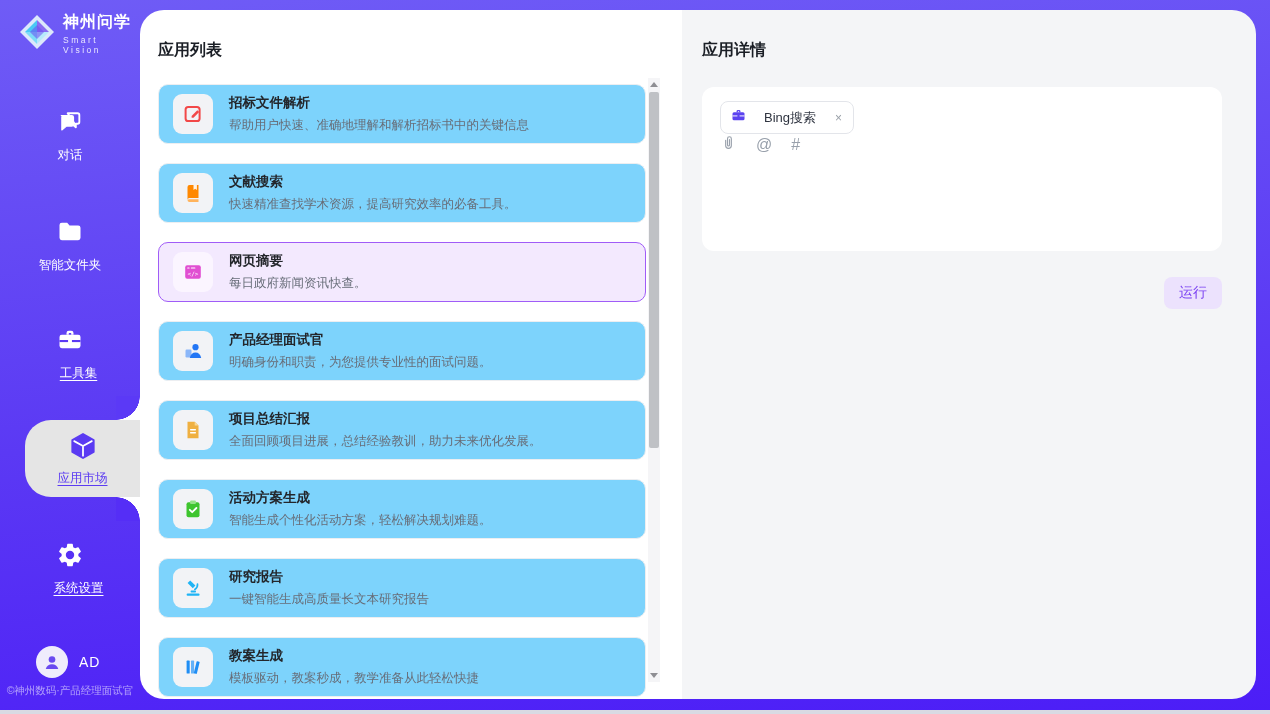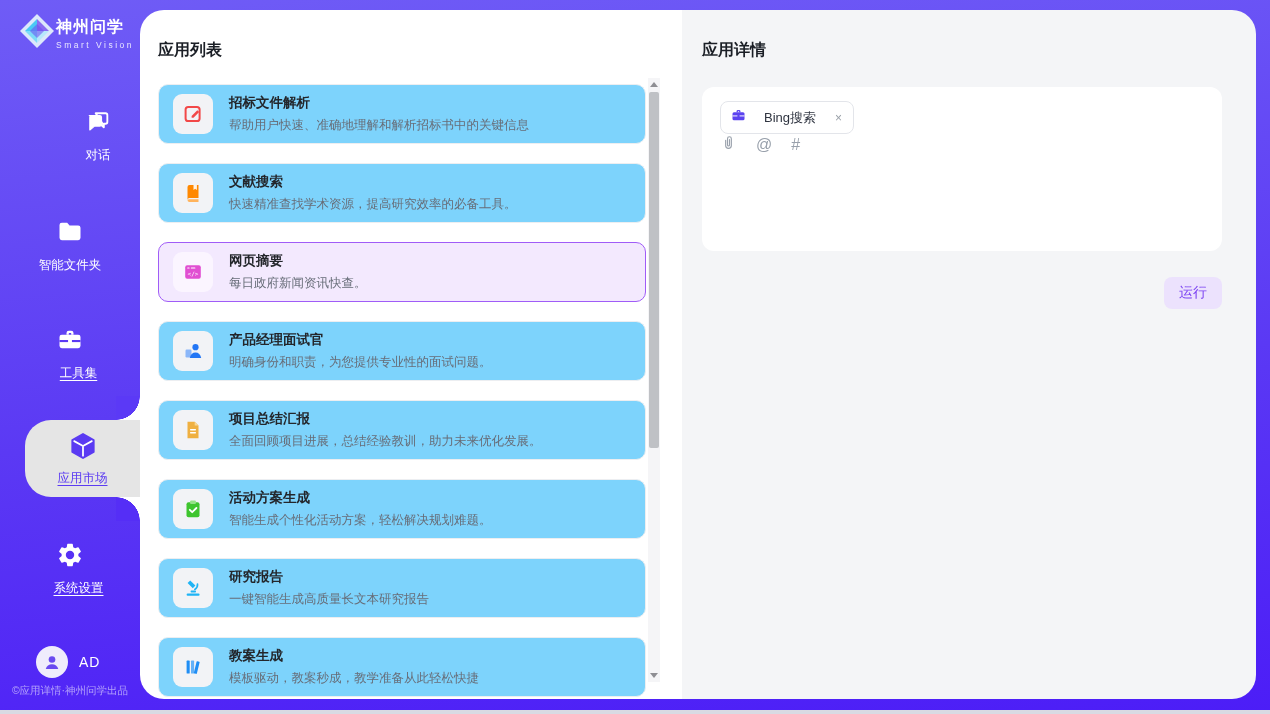--- a/index.html
+++ b/index.html
@@ -6,26 +6,26 @@
   html,body { width:1270px; height:714px; overflow:hidden; }
   body {
     font-family:"Liberation Sans","DejaVu Sans",sans-serif;
     background:linear-gradient(175deg,#6f5cf6 0%,#5b39f4 55%,#4c1df7 100%);
     position:relative;
   }
   .bottom-edge { position:absolute; left:0; bottom:0; width:100%; height:4px; background:#d9dae3; }
 
   
   .sidebar { position:absolute; left:0; top:0; width:140px; height:710px; }
-  .logo-row { position:absolute; top:12px; left:18px; display:flex; align-items:center; }
+  .logo-row { position:absolute; top:12px; left:18px; display:flex; align-items:center; gap:7px; }
   .logo-text .cn { color:#fff; font-size:16px; font-weight:700; letter-spacing:1px; }
   .logo-text .en { color:#e8e6ff; font-size:8.5px; letter-spacing:2.5px; margin-top:2px; }
   .nav-item { position:absolute; left:0; width:140px; display:flex; flex-direction:column; align-items:center; gap:8px; color:#fff; font-size:12.5px; cursor:pointer; }
   .nav-item .lbl.u { text-decoration:underline; text-underline-offset:3px;margin-left:17px; }
-  .ni-chat { top:108px;margin-left:28px; } .ni-folder { top:218px; } .ni-tools { top:326px; } .ni-settings { top:541px; }
+  .ni-chat { top:108px; } .ni-folder { top:218px; } .ni-tools { top:326px; } .ni-settings { top:541px; }
 
   .market-bubble { position:absolute; left:25px; top:420px; width:115px; height:77px; background:#e5e5e5; border-radius:26px 0 0 26px;
     display:flex; flex-direction:column; align-items:center; justify-content:center; gap:5px; cursor:pointer; }
   .market-bubble .lbl { color:#5b3bf2; font-size:12.5px; text-decoration:underline; text-underline-offset:3px; }
   .market-bubble::before { content:""; position:absolute; right:0; top:-24px; width:24px; height:24px;
     background:radial-gradient(circle at 0 0,#5b39f6 0 23.5px,#fff 24px); }
   .market-bubble::after { content:""; position:absolute; right:0; bottom:-24px; width:24px; height:24px;
     background:radial-gradient(circle at 0 100%,#552ef6 0 23.5px,#fff 24px); }
 
   .user-row { position:absolute; top:646px; left:36px; display:flex; align-items:center; gap:11px; cursor:pointer; }
@@ -145,21 +145,21 @@
   <div class="user-row">
     <span class="avatar-circle">
       <svg width="20" height="20" viewBox="0 0 24 24">
         <circle cx="12" cy="9" r="4" fill="#6a4af0"></circle>
         <path d="M4.5 20.5c.8-3.8 3.9-5.7 7.5-5.7s6.7 1.9 7.5 5.7z" fill="#6a4af0"></path>
       </svg>
     </span>
     <span class="initials">AD</span>
   </div>
 
-  <div class="side-footer">©应用详情·神州问学出品</div>
+  <div class="side-footer">©神州数码·产品经理面试官</div>
 </aside>
 
 <div class="container">
 
   <section class="list-panel">
     <h2 class="panel-title">应用列表</h2>
 
     <div class="cards">
 
       <div class="app-card">

